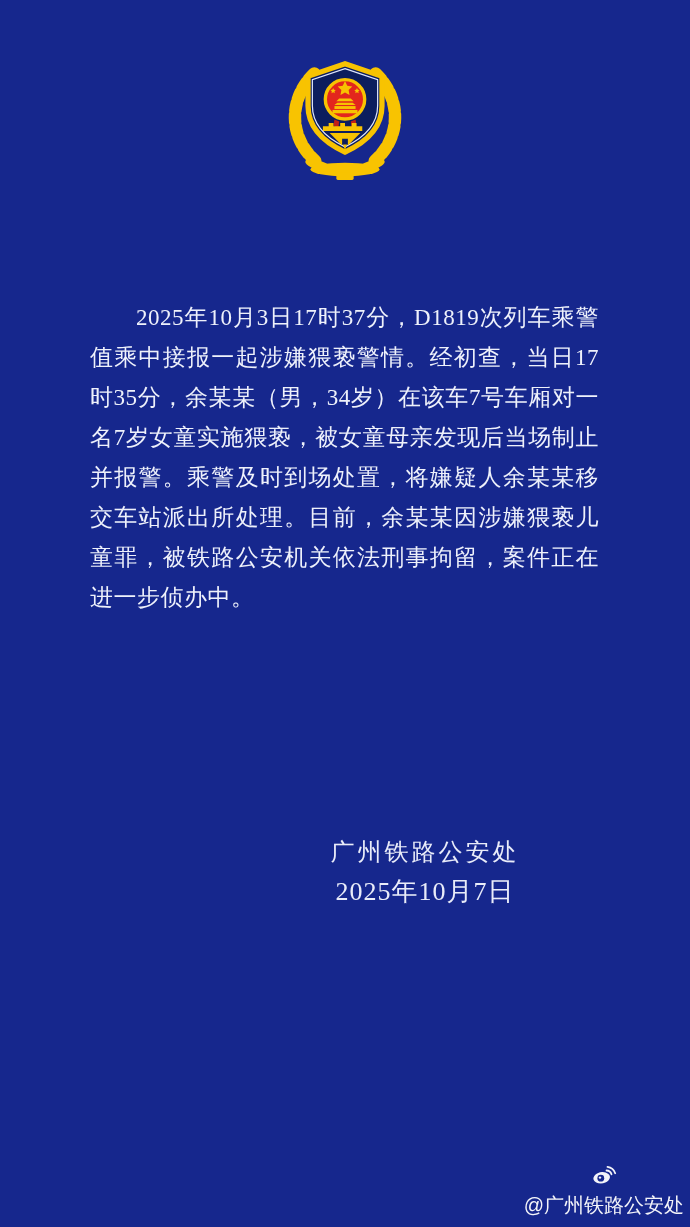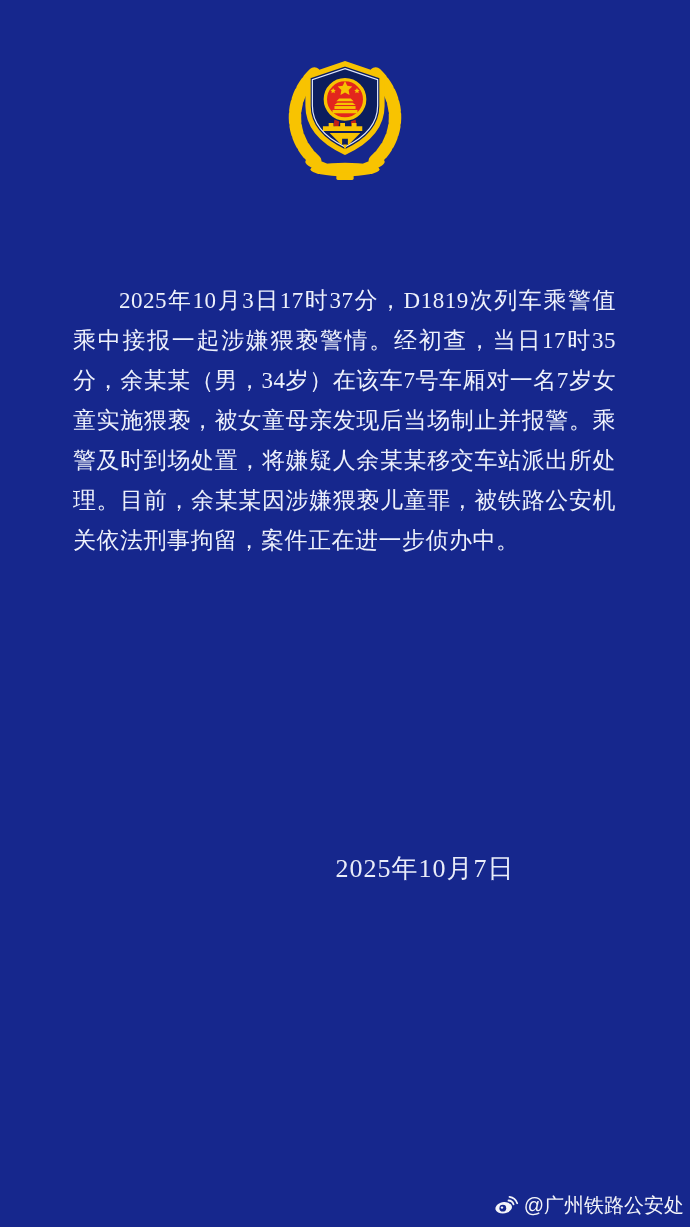--- a/index.html
+++ b/index.html
@@ -37,41 +37,42 @@
   .notice-body {
     position: absolute;
     top: 281px; left: 73px;
     width: 543px;
     font-size: 23px;
     line-height: 40px;
     text-align: justify;
     color: #eef1fb;
     letter-spacing: 0.5px;
   }
-  .notice-body p { margin: 0; text-indent: 2em; }
+  .notice-body p { margin: 17px; text-indent: 2em; }
 
   .signature {
     position: absolute;
     top: 836px; left: 0; width: 100%;
     text-align: center;
     padding-left: 160px;
     box-sizing: border-box;
     color: #e9ecf9;
   }
   .signature .agency { font-size: 24px; letter-spacing: 3px; }
-  .signature .date { margin-top: 15px; font-size: 26px; letter-spacing: 1px; }
+  .signature .date { margin-top: 6px; font-size: 26px; letter-spacing: 1px; }
 
   .watermark {
     position: absolute;
     right: 6px; bottom: 8px;
     display: flex; align-items: center; gap: 5px;
     font-family: "Liberation Sans", "DejaVu Sans", sans-serif;
     font-size: 20px;
     color: #ffffff;
     opacity: 0.95;
+    flex-direction: column;
   }
   .watermark .wicon { width: 26px; height: 22px; display: inline-block; }
   .watermark .wicon svg { width: 100%; height: 100%; display: block; }
 </style>
 </head>
 <body>
 
 <div class="poster">
 
   <div class="badge">
@@ -116,20 +117,21 @@
       </g>
     </svg>
   </div>
 
 
   <div class="notice-body">
     <p>2025年10月3日17时37分，D1819次列车乘警值乘中接报一起涉嫌猥亵警情。经初查，当日17时35分，余某某（男，34岁）在该车7号车厢对一名7岁女童实施猥亵，被女童母亲发现后当场制止并报警。乘警及时到场处置，将嫌疑人余某某移交车站派出所处理。目前，余某某因涉嫌猥亵儿童罪，被铁路公安机关依法刑事拘留，案件正在进一步侦办中。</p>
   </div>
 
   <div class="signature">
+    <div class="agency">广州铁路公安处</div>
     <div class="date">2025年10月7日</div>
   </div>
 
   <div class="watermark">
     <span class="wicon">
       <svg viewBox="0 0 26 22" xmlns="http://www.w3.org/2000/svg" aria-hidden="true">
         <path d="M11,7 C5.5,7.6 1.5,11.4 2.6,14.8 C3.7,18.2 9.8,19.6 14.4,17.6 C19,15.6 20.4,11.4 17.4,9.1 C15.6,7.7 13.2,6.8 11,7 Z" fill="#ffffff"></path>
         <circle cx="9.8" cy="13.2" r="3.4" fill="#16278d"></circle>
         <circle cx="9" cy="12.6" r="1.2" fill="#ffffff"></circle>
         <path d="M15.5,5.5 A5.5,5.5 0 0 1 20.5,9.3" stroke="#ffffff" stroke-width="1.8" fill="none" stroke-linecap="round"></path>

